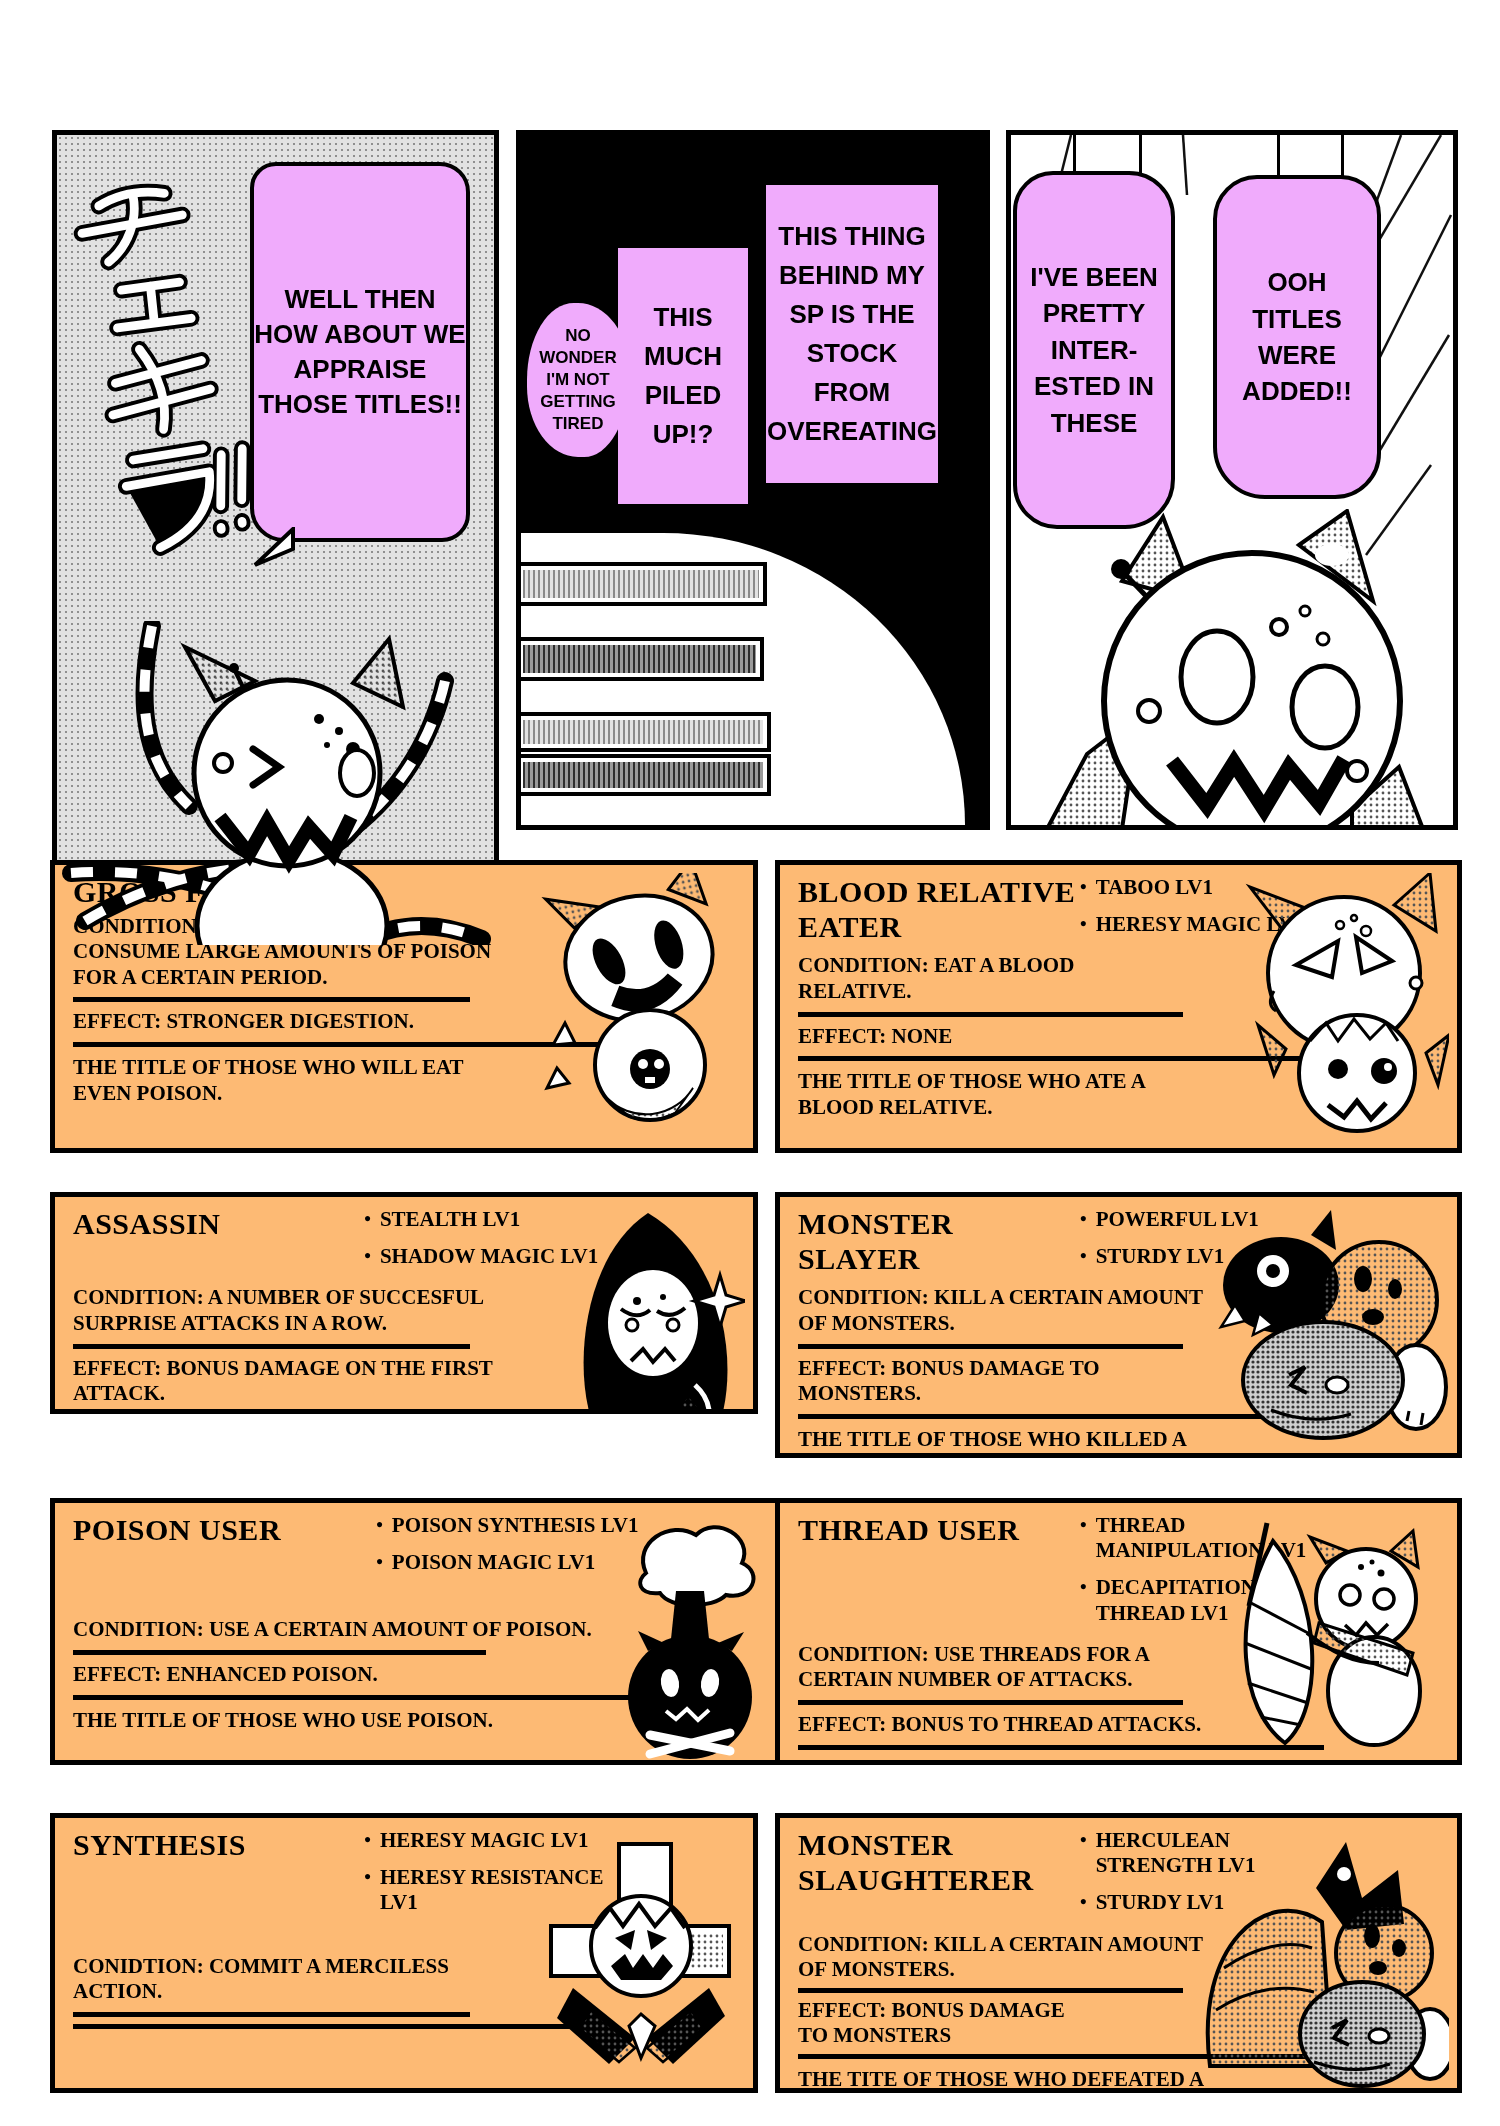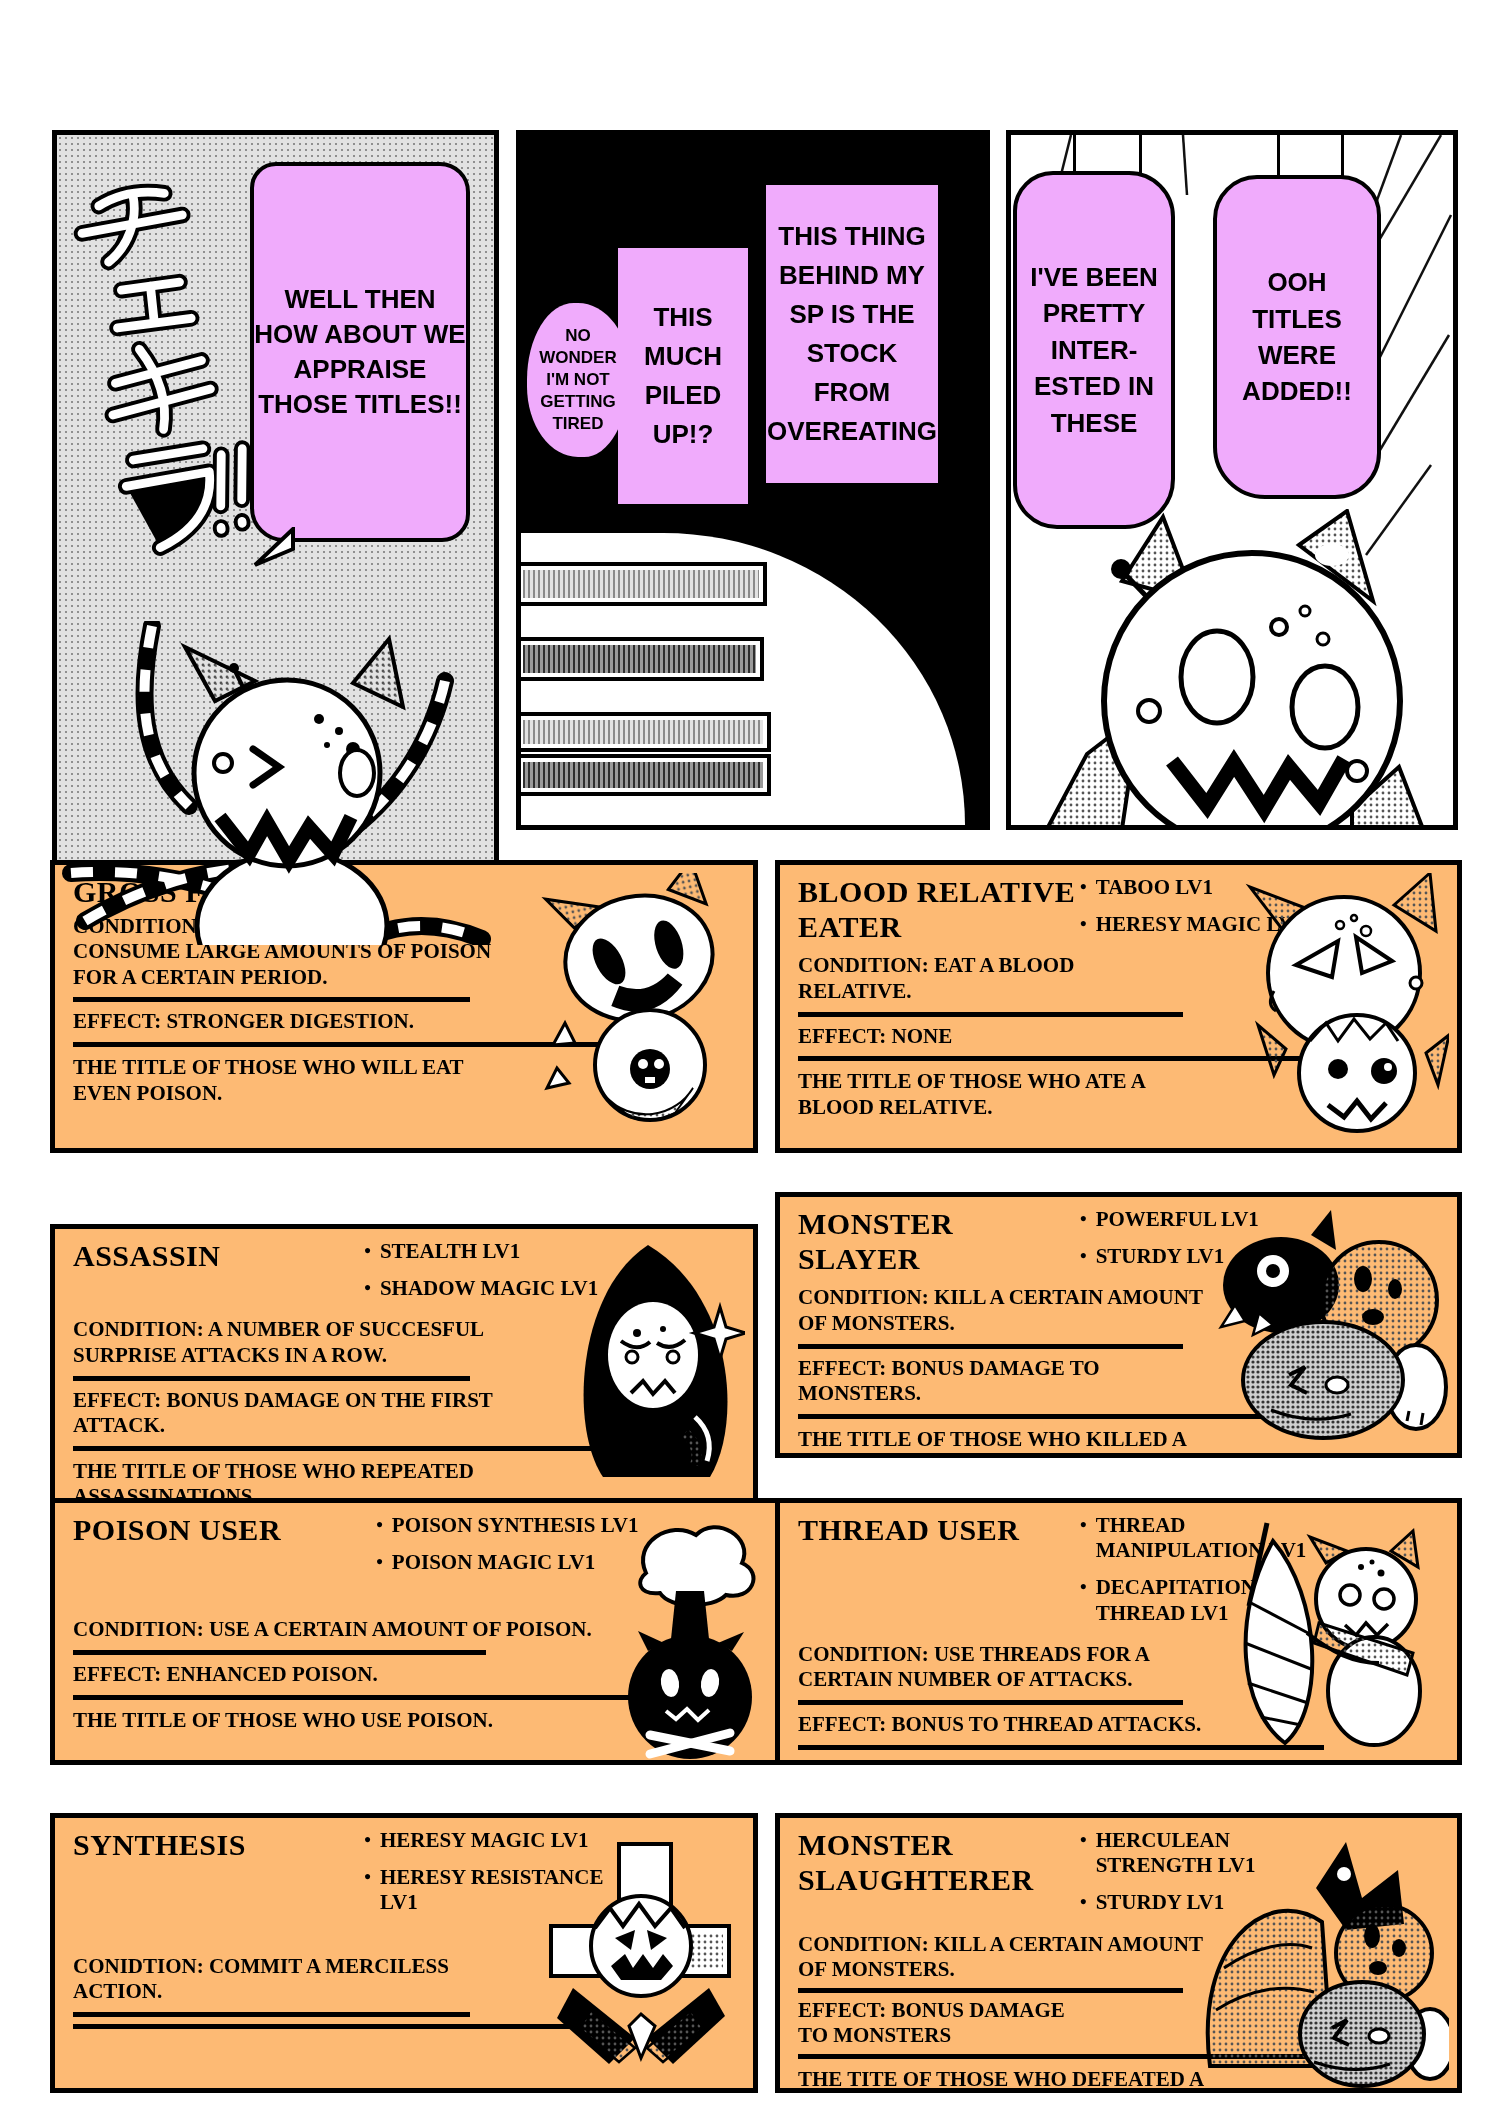--- a/index.html
+++ b/index.html
@@ -61,21 +61,21 @@
   .cond{width:64%;margin-top:4px;}
   .eff{width:64%;}
   .desc{width:64%;margin-top:8px;}
   .rule{height:5px;background:#000;margin:7px 0;}
   .r1{width:60%;}
   .r2{width:82%;}
   .illus{position:absolute;right:8px;top:8px;}
 
   #b1{left:50px;top:860px;width:708px;height:293px;}
   #b2{left:775px;top:860px;width:687px;height:293px;}
-  #b3{left:50px;top:1224px;width:708px;height:300px;}
+  #b3{left:50px;top:1192px;width:708px;height:222px;}
   #b4{left:775px;top:1192px;width:687px;height:266px;}
   #b5{left:50px;top:1498px;width:735px;height:267px;}
   #b6{left:775px;top:1498px;width:687px;height:267px;}
   #b7{left:50px;top:1813px;width:708px;height:280px;}
   #b8{left:775px;top:1813px;width:687px;height:280px;}
 
   #b2 .cond{width:48%;}
   #b5 .cond{margin-top:30px;width:80%;}
   #b6 .desc{width:100%;}
   #b7 .cond{margin-top:26px;}

